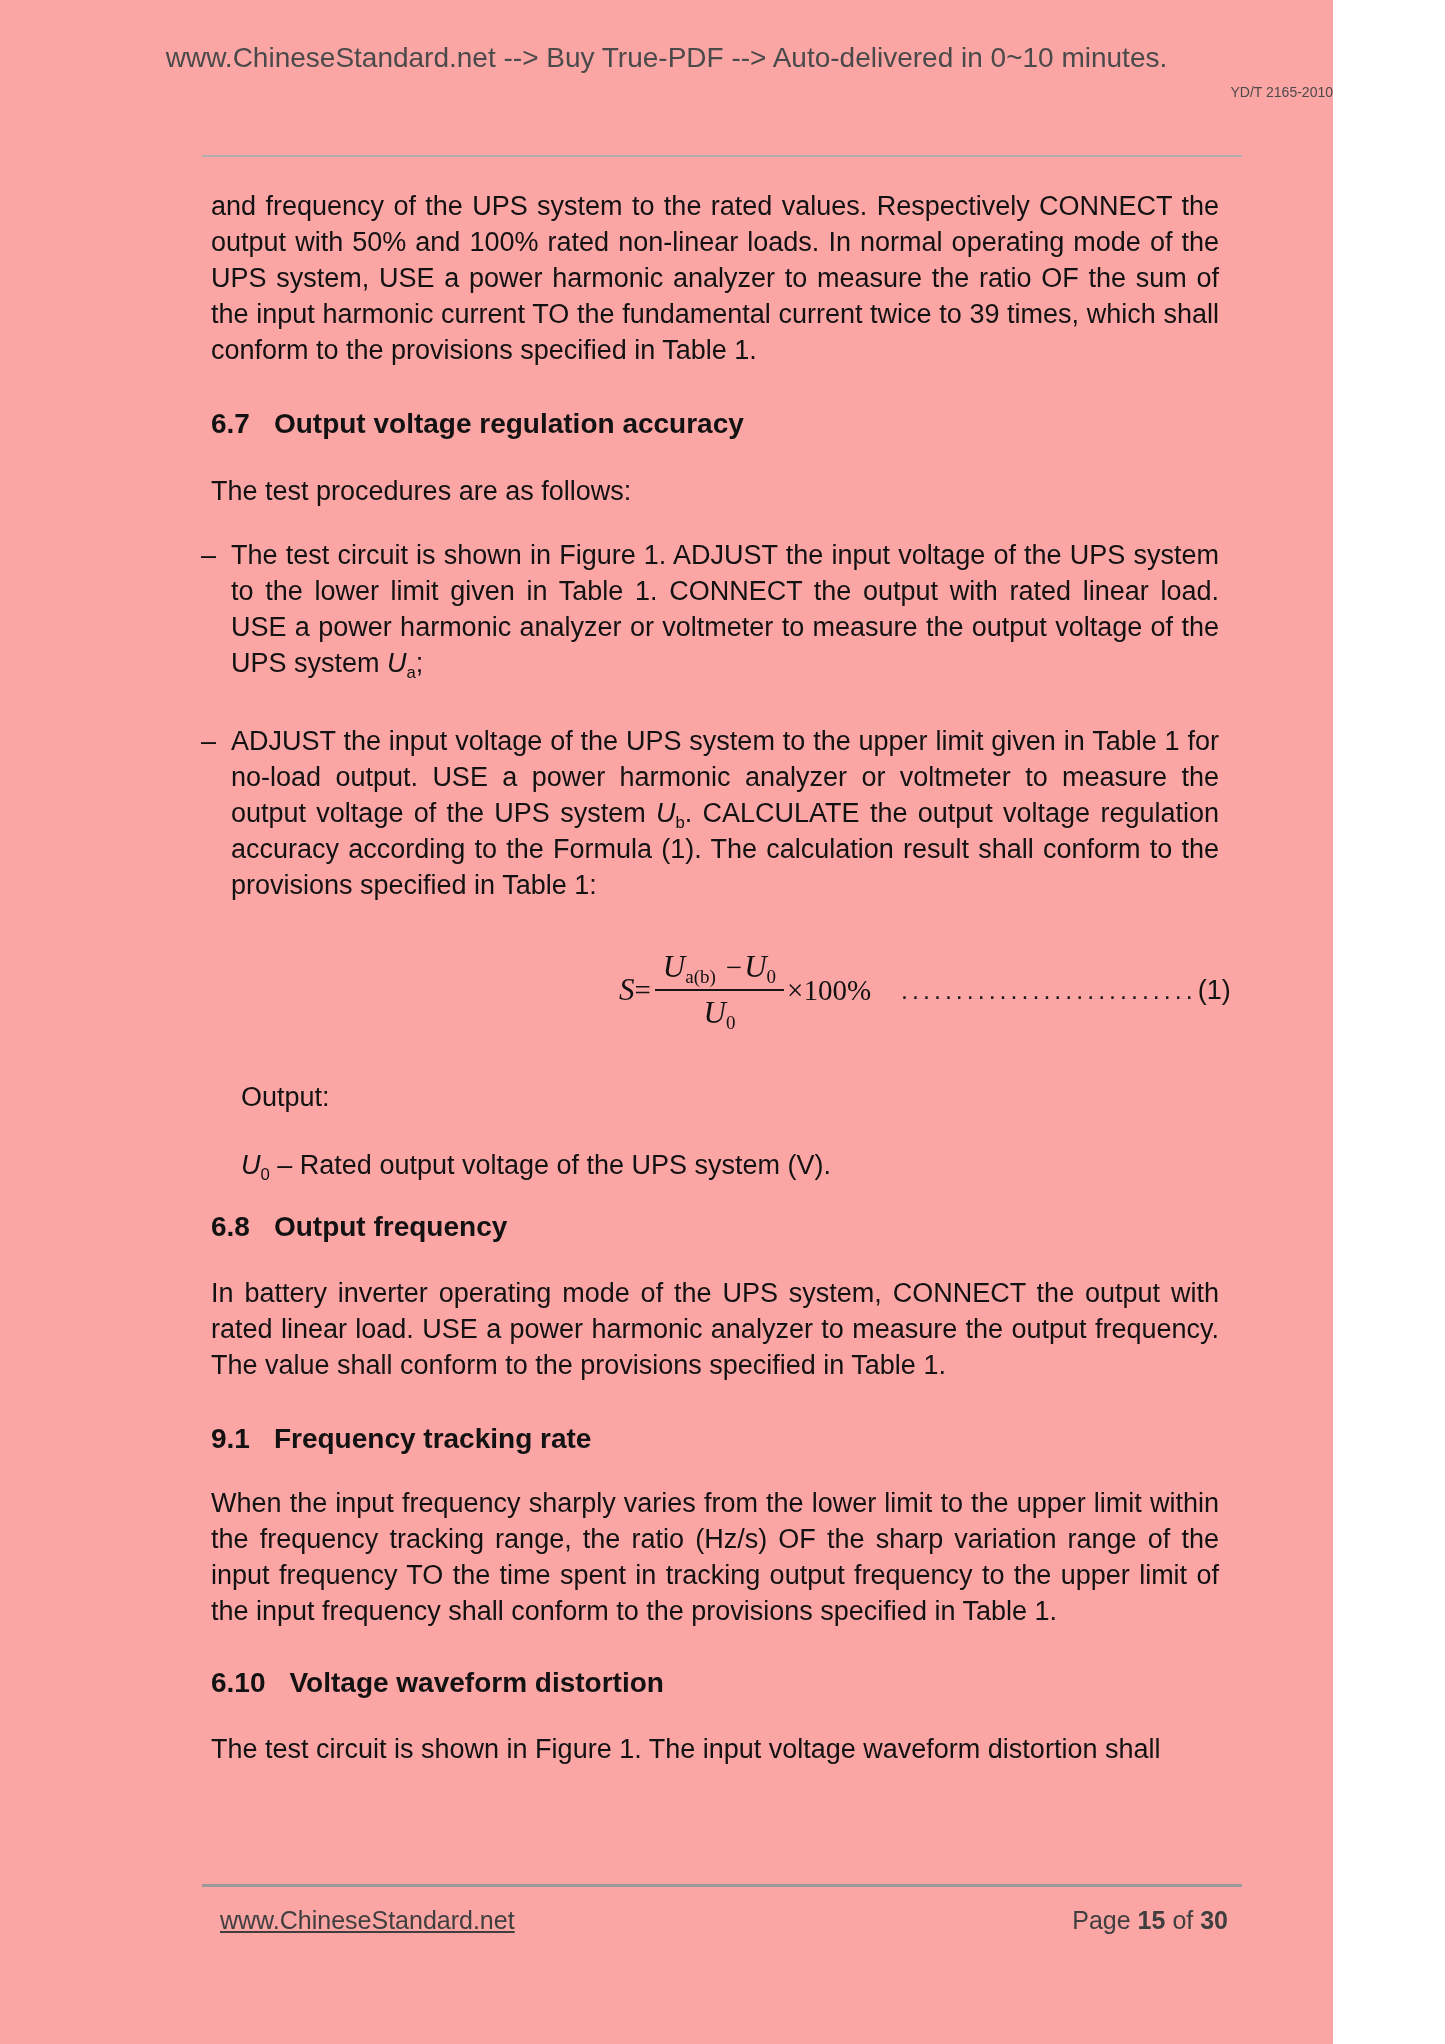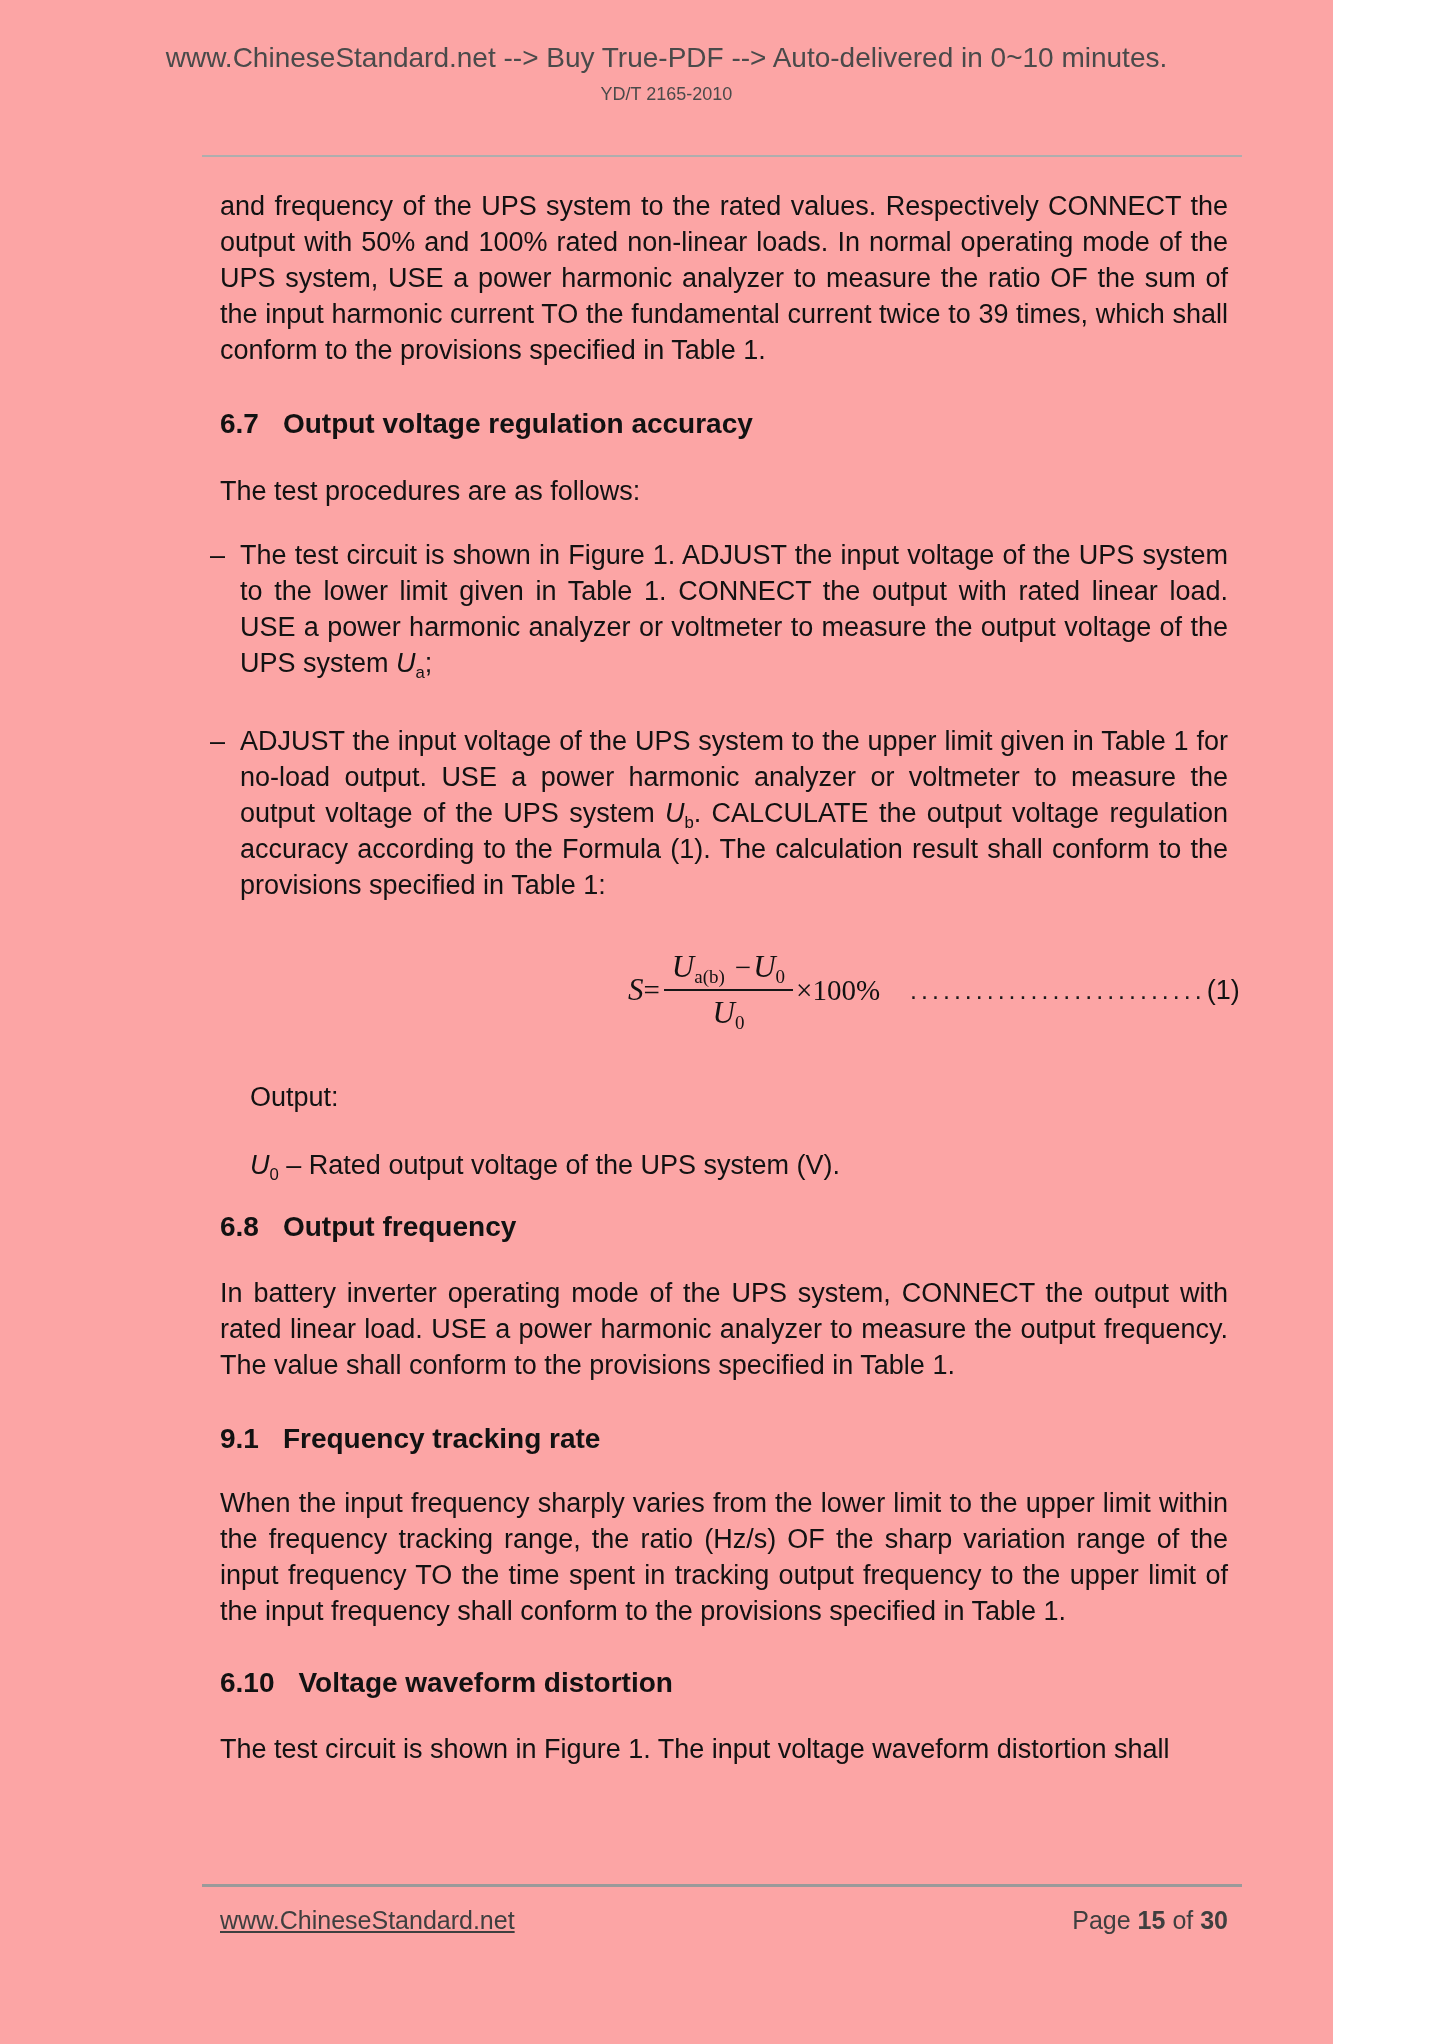--- a/index.html
+++ b/index.html
@@ -7,26 +7,26 @@
     position:relative;
     width:1333px; height:2044px;
     background:#fca5a5;
     font-family:"Liberation Sans", sans-serif;
     color:#111111;
     overflow:hidden;
   }
   
   .header { position:absolute; top:42px; left:0; width:100%; text-align:center; color:#4a4a4a; }
   .header-url { font-size:28px; }
-  .header-doc { font-size:18px; margin-top:10px; }
+  .header-doc { font-size:14px; margin-top:10px;text-align:right; }
   .header-rule { position:absolute; top:155px; left:202px; width:1040px; border-top:2px solid #aeaeae; }
 
   
   .content {
-    position:absolute; left:220px; top:188px; width:1008px;
+    position:absolute; left:211px; top:188px; width:1008px;
     font-size:27px; line-height:36px; text-align:justify; color:#121212;
   }
   .para { margin:0; }
   .heading { font-weight:bold; font-size:28px; line-height:36px; text-align:left; }
   .heading .sec-title { margin-left:24px; }
   .h67 { margin-top:38px; }
   .p2  { margin-top:31px; }
   .bullet { display:flex; margin-left:-10px; }
   .b1 { margin-top:28px; }
   .b2 { margin-top:42px; }

